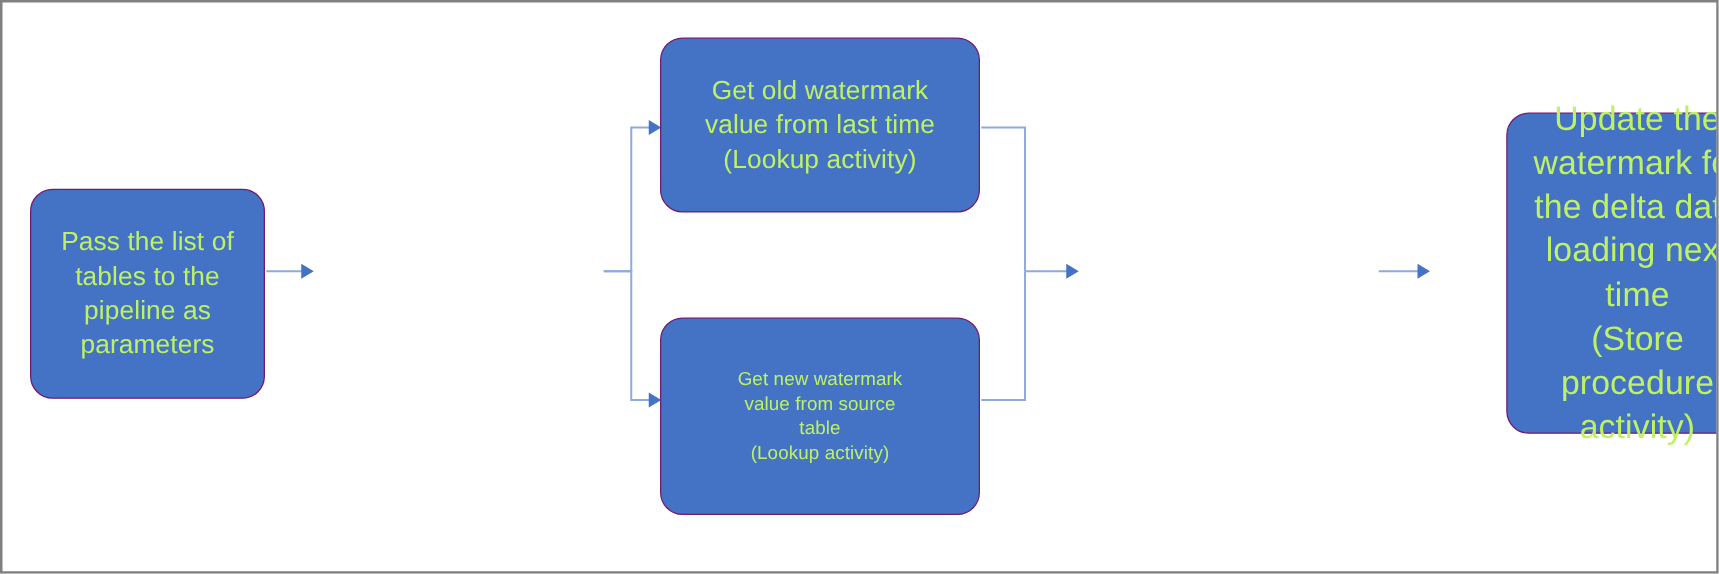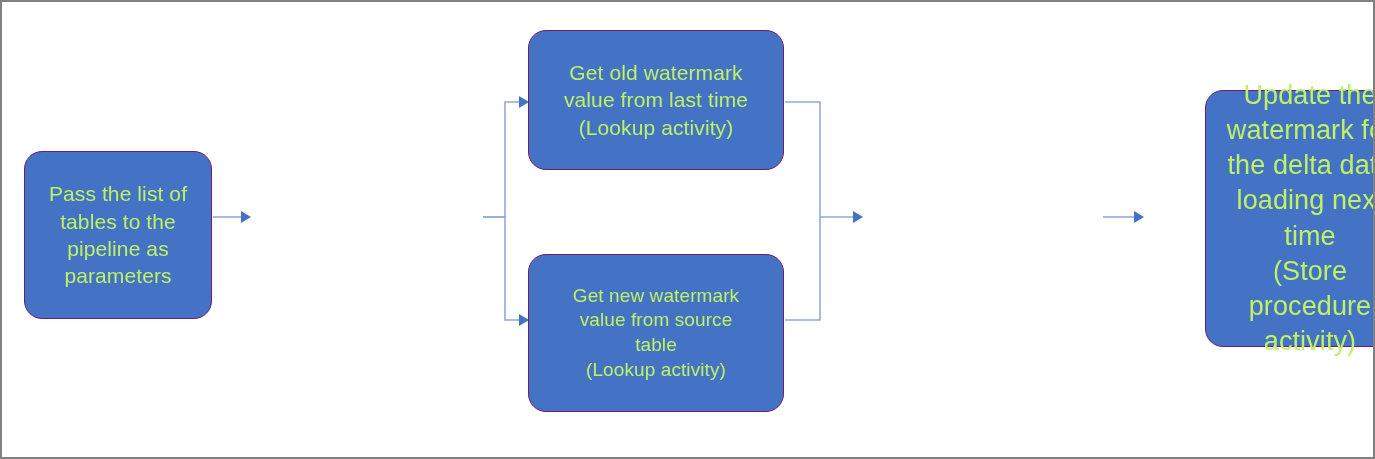--- a/index.html
+++ b/index.html
@@ -37,21 +37,21 @@
   }
   .node .label {
     display: block;
     white-space: pre-line;
     width: 100%;
   }
   
   #node-pass-tables      { left: 22px;   top: 129px; width: 188px; height: 168px; font-size: 21px; margin-top: 20px; }
   #node-for-each         { left: 248px;  top: 117px; width: 232px; height: 192px; font-size: 21px; }
   #node-old-watermark    { left: 526px;  top: 28px;  width: 256px; height: 140px; font-size: 21px; }
-  #node-new-watermark    { left: 526px;  top: 252px; width: 256px; height: 158px; font-size: 19px; }
+  #node-new-watermark    { left: 526px;  top: 252px; width: 256px; height: 158px; font-size: 15px; }
   #node-delta-loading    { left: 862px;  top: 86px;  width: 238px; height: 259px; font-size: 21px; }
   #node-update-watermark { left: 1203px; top: 88px;  width: 210px; height: 257px; font-size: 27px; }
 
   
   svg#connectors {
     position: absolute;
     left: 0;
     top: 0;
     width: 1375px;
     height: 459px;

